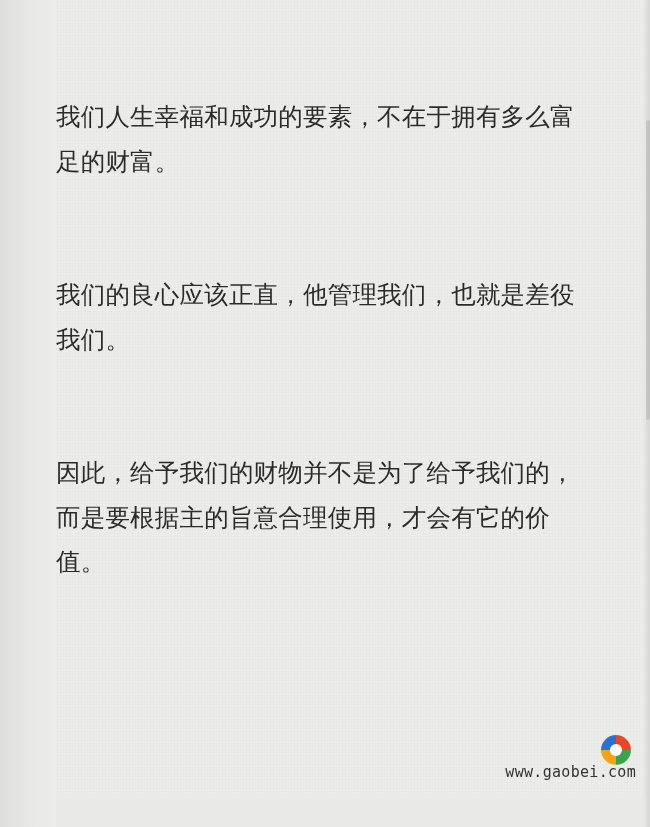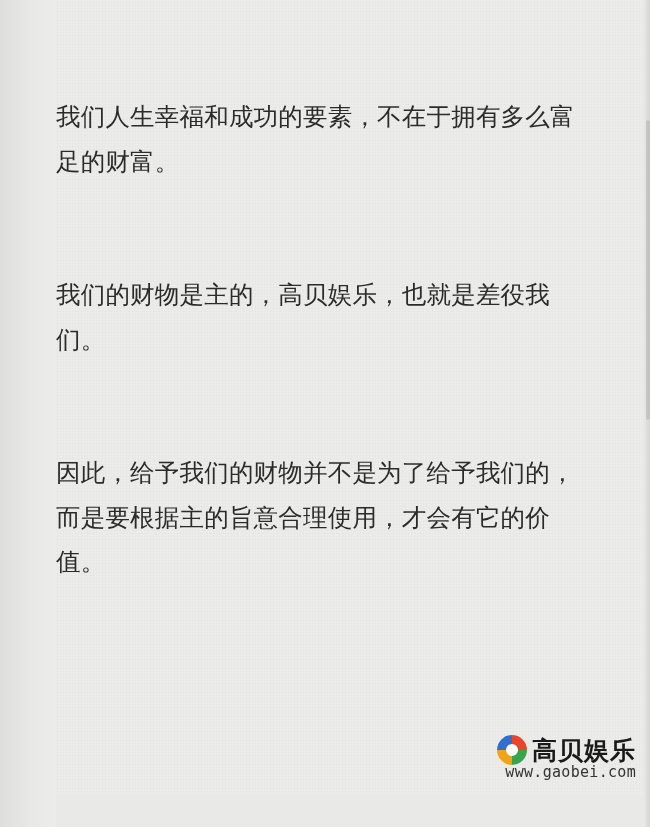--- a/index.html
+++ b/index.html
@@ -137,21 +137,21 @@
 </head>
 <body>
 
 <div class="page">
 
   <div class="left-margin"></div>
   <div class="right-margin"></div>
 
   <div class="text-body">
     <p class="para">我们人生幸福和成功的要素，不在于拥有多么富足的财富。</p>
-    <p class="para">我们的财物是主的，高贝娱乐，也就是差役我们。</p>
+    <p class="para">我们的良心应该正直，他管理我们，也就是差役我们。</p>
     <p class="para">因此，给予我们的财物并不是为了给予我们的，而是要根据主的旨意合理使用，才会有它的价值。</p>
     
     
     
     
     
   </div>
 
   <div class="scrollbar-track">
     <div class="scrollbar-thumb"></div>
@@ -159,18 +159,17 @@
 
   <div class="watermark">
     <div class="wm-row">
       <span class="wm-logo">
         <i class="q1"></i>
           <i class="q2"></i>
           <i class="q3"></i>
           <i class="q4"></i>
         <span class="wm-dot"></span>
       </span>
-      <span class="wm-title">高贝娱乐</span>
     </div>
     <div class="wm-url">www.gaobei.com</div>
   </div>
 
 </div>
 
 </body></html>

